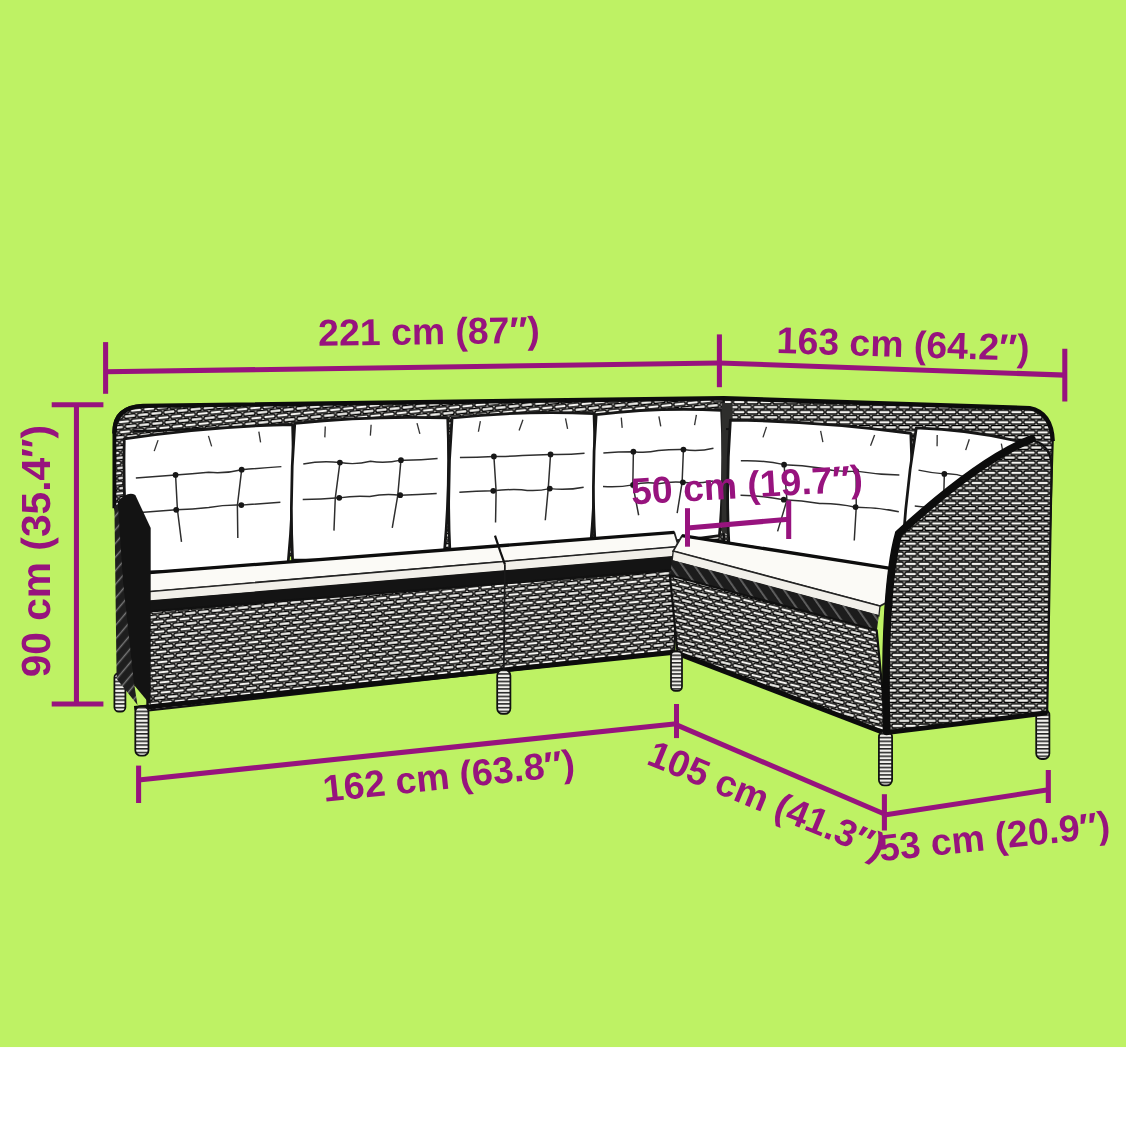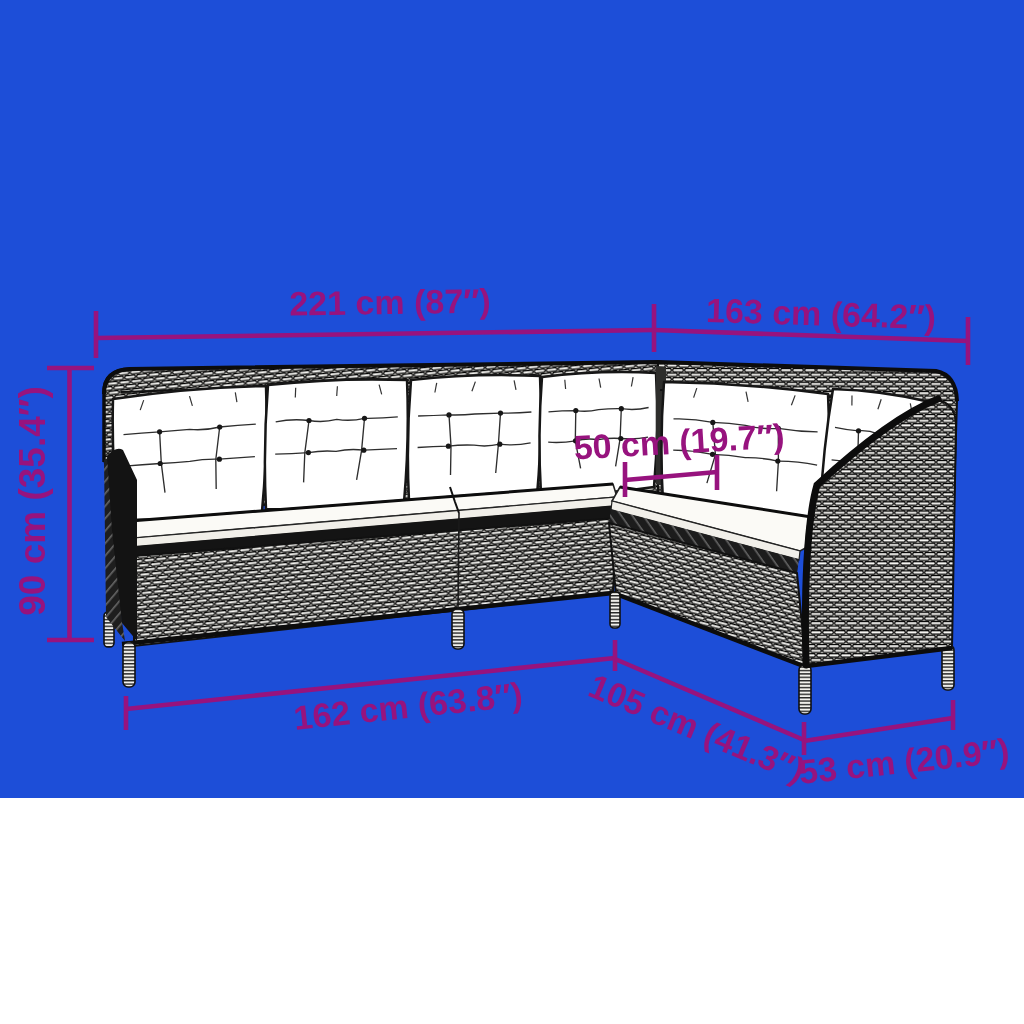--- a/index.html
+++ b/index.html
@@ -1,16 +1,16 @@
 <!DOCTYPE html>
 <html><head>
 <meta charset="utf-8">
 <style>
   html,body{margin:0;padding:0;background:#ffffff;}
-  .wrap{width:1024px;height:798px;position:relative;overflow:hidden;background:#1d4ed8;}
+  .wrap{width:1024px;height:952px;position:relative;overflow:hidden;background:#bef264;}
   text{font-family:"Liberation Sans",sans-serif;font-weight:bold;fill:#97137E;}
 </style>
 </head>
 <body>
 <div class="wrap">
 <svg width="1024" height="1024" viewBox="0 0 1024 1024" xmlns="http://www.w3.org/2000/svg">
 <defs>
   <pattern id="wv" width="12" height="9.2" patternUnits="userSpaceOnUse">
     <rect width="12" height="9.2" fill="#e2e0da"></rect>
     <rect x="0.7" y="0.5" width="10.6" height="3.3" rx="1.5" fill="#f5f4f1" stroke="#000000" stroke-width="1.25"></rect>

